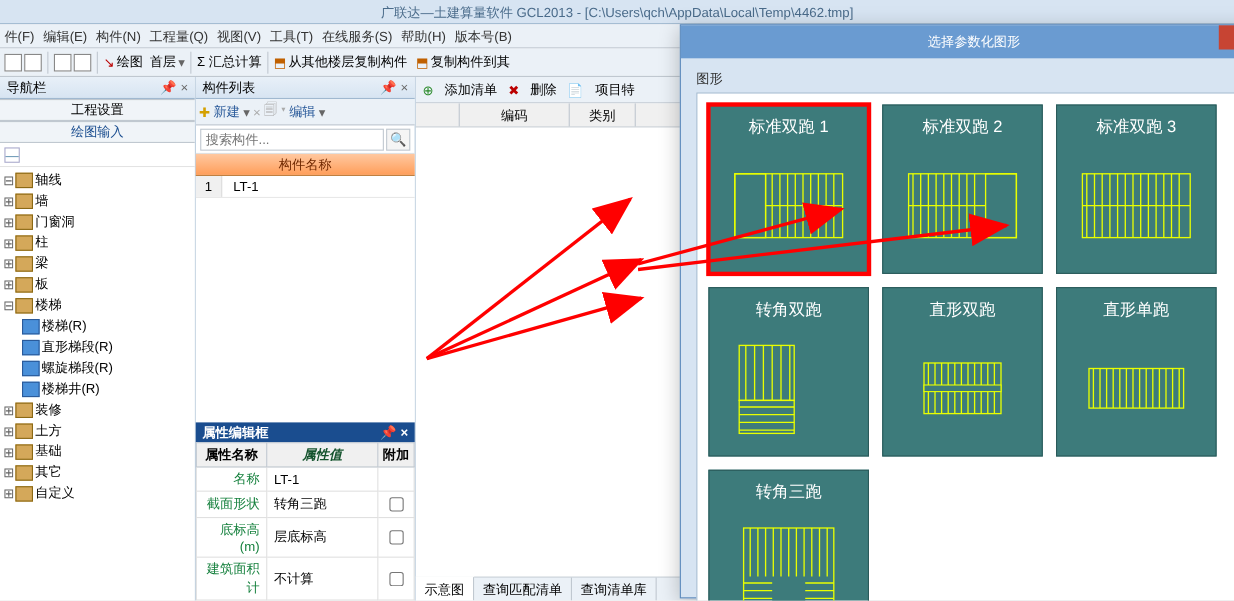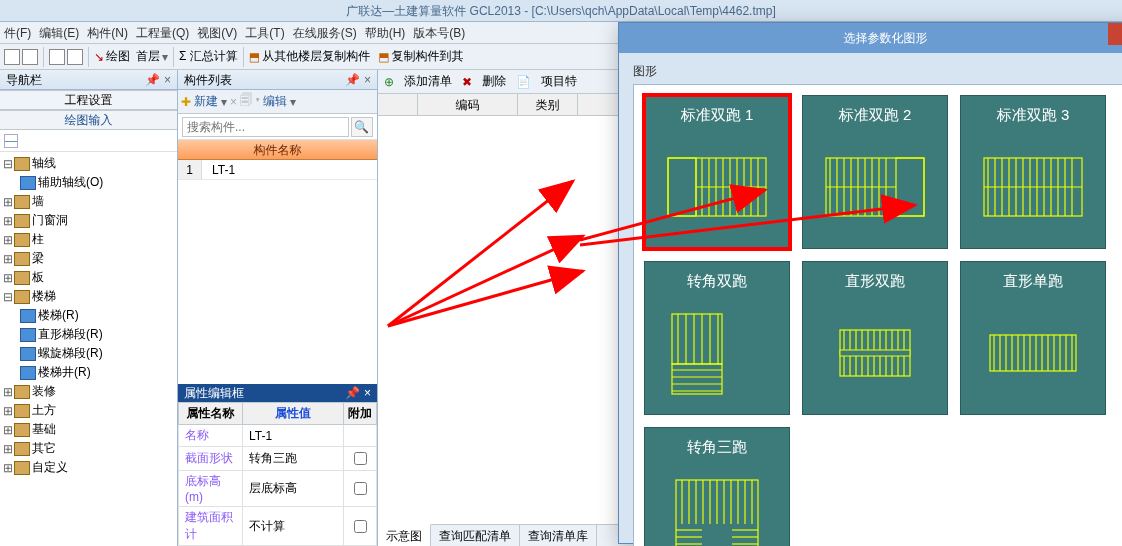--- a/index.html
+++ b/index.html
@@ -27,26 +27,26 @@
 .tbar { height:24px; background:#ebf1f7; border-bottom:1px solid #c0c8d0; display:flex; align-items:center; padding:0 3px; gap:3px; font-size:11px;}
 .tbar .lnk { color:#2a5a9a; cursor:pointer; }
 .search { height:26px; display:flex; align-items:center; padding:2px 4px; border-bottom:1px solid #e0e0e0;}
 .search input { flex:1; border:1px solid #c0c8d0; height:20px; padding:0 4px; color:#999;}
 .search .btn { width:22px; height:20px; border:1px solid #c0c8d0; background:#f5f5f5; margin-left:2px; text-align:center; line-height:18px; cursor:pointer;}
 .list-head { height:20px; background:linear-gradient(#ffc8a0,#ff9e5a); color:#702800; text-align:center; line-height:20px; border-bottom:1px solid #c08040;}
 .list-row { height:20px; display:flex; border-bottom:1px solid #e8e8e8;}
 .list-row .num { width:24px; background:#f0f0f0; text-align:center; line-height:20px; border-right:1px solid #ddd;}
 .list-row .val { flex:1; padding:0 10px; line-height:20px;}
 .list-body { flex:1; background:#fff;}
-.prop-title { height:18px; background:#1a4d8f; color:#fff; padding:0 6px; line-height:18px; display:flex; justify-content:space-between;}
+.prop-title { height:18px; background:#1a4d8f; color:#fff; padding:0 6px; line-height:18px; display:flex; justify-content:space-between;font-weight:bold;}
 .prop-table { border-collapse:collapse; width:100%; }
 .prop-table th { background:#f0f0f0; border:1px solid #c0c8d0; padding:2px 4px; text-align:center;}
-.prop-table th.red { color:#1d4ed8;}
+.prop-table th.red { color:#14532d;font-style:italic;}
 .prop-table td { border:1px solid #e0e0e0; padding:2px 6px;}
-.prop-table td.lbl { color:#8b5cf6; text-align:left; width:64px;}
+.prop-table td.lbl { color:#15803d; text-align:right; width:64px;}
 .prop-table td.chk { width:30px; text-align:center;}
 .right { flex:1; background:#fff; display:flex; flex-direction:column; position:relative;}
 .right .tbar2 { height:24px; background:#ebf1f7; border-bottom:1px solid #c0c8d0; display:flex; align-items:center; padding:0 6px; gap:10px;}
 .right .grid-head { height:22px; display:flex; background:#f0f0f0; border-bottom:1px solid #c0c8d0;}
 .right .grid-head div { border-right:1px solid #c0c8d0; text-align:center; line-height:22px;}
 .right .grid-body { flex:1; background:#fff; position:relative;}
 .right .tabs { height:22px; background:#ebf1f7; border-top:1px solid #c0c8d0; display:flex;}
 .right .tabs div { padding:0 8px; border-right:1px solid #c0c8d0; line-height:22px;}
 .right .tabs div.active { background:#fff; border-top:1px solid #fff; margin-top:-1px;}
 
@@ -113,24 +113,20 @@
     <div class="nav-head">工程设置</div>
     <div class="nav-head blue">绘图输入</div>
     <div style="height:22px;border-bottom:1px solid #e0e0e0; background:#fff; display:flex; align-items:center; padding:0 4px;">
       <span style="border:1px solid #aac;width:14px;height:14px;text-align:center;line-height:12px;color:#58a;">—</span>
     </div>
     <div class="tree" id="nav-tree">
         <div class="tree-node l1">
           <span class="exp">⊟</span>
           <span class="ico"></span>
           <span>轴线</span>
-        </div>
-        <div class="tree-node l2">
-          <span class="ico"></span>
-          <span>辅助轴线(O)</span>
         </div>
         <div class="tree-node l1">
           <span class="exp">⊞</span>
           <span class="ico"></span>
           <span>墙</span>
         </div>
         <div class="tree-node l1">
           <span class="exp">⊞</span>
           <span class="ico"></span>
           <span>门窗洞</span>

